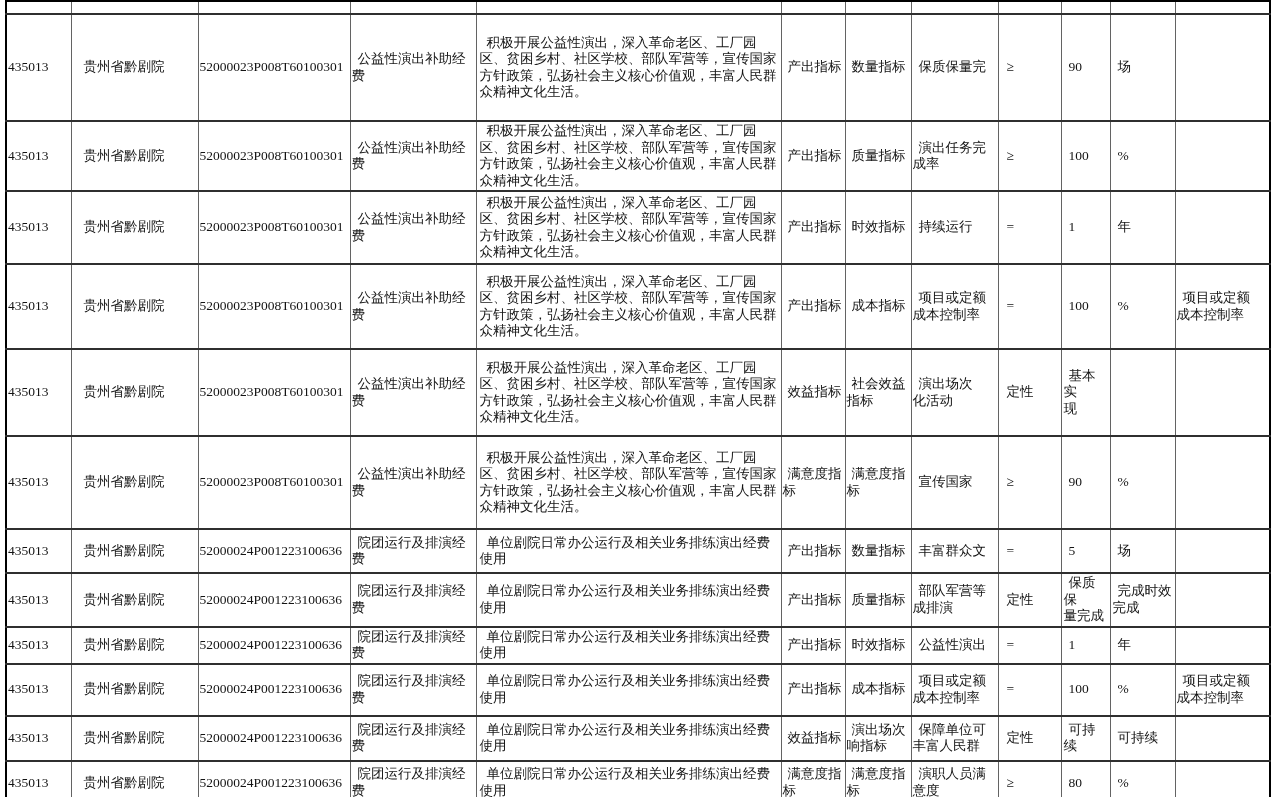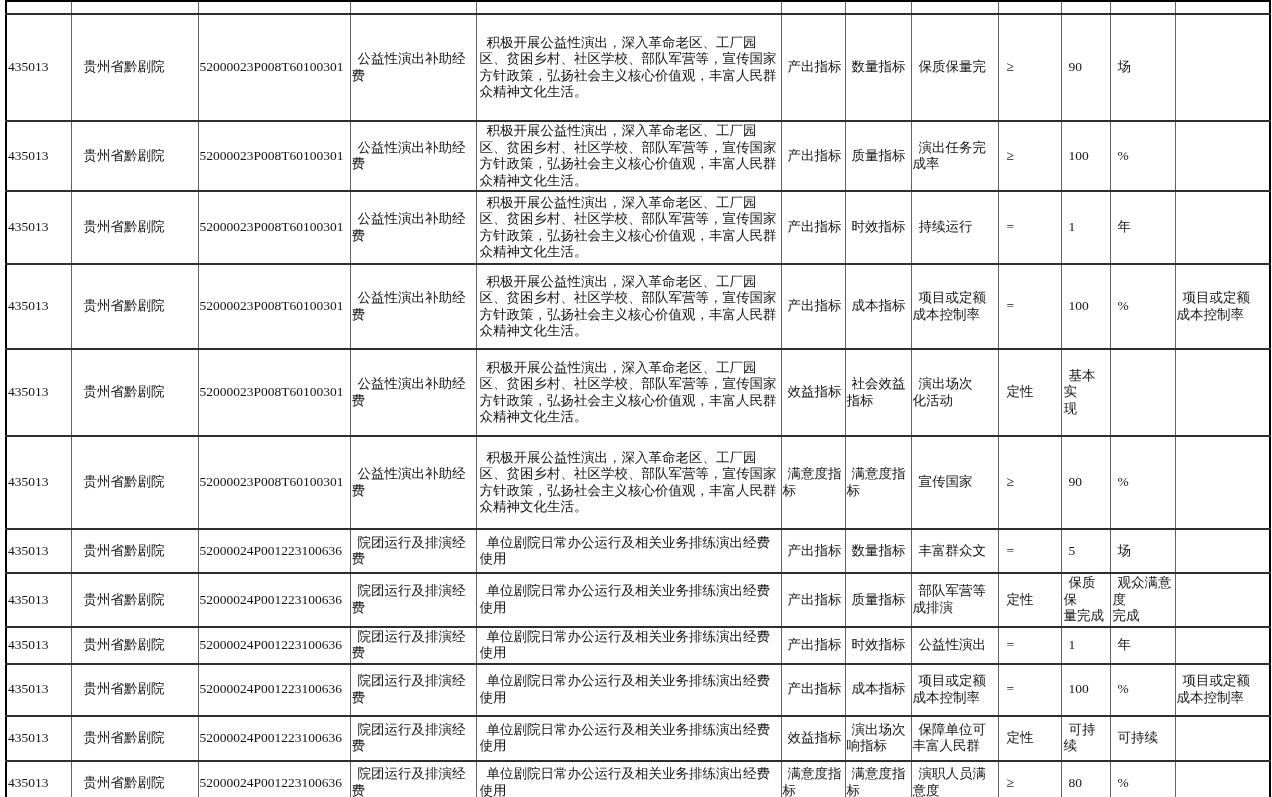--- a/index.html
+++ b/index.html
@@ -203,21 +203,21 @@
 费</td>
           <td class="c-desc">单位剧院日常办公运行及相关业务排练演出经费
 使用</td>
           <td class="c-indent">产出指标</td>
           <td class="c-indent">质量指标</td>
           <td class="c-indent6">部队军营等
 成排演</td>
           <td class="c-comp">定性</td>
           <td class="c-val">保质保
 量完成</td>
-          <td class="c-val">观众满意度
+          <td class="c-val">完成时效
 完成</td>
           <td class="c-indent6"></td>
         </tr>
         <tr style="height: 37px;">
           <td class="c-center">435013</td>
           <td class="c-org">贵州省黔剧院</td>
           <td class="c-center">52000024P001223100636</td>
           <td class="c-indent6">院团运行及排演经
 费</td>
           <td class="c-desc">单位剧院日常办公运行及相关业务排练演出经费

